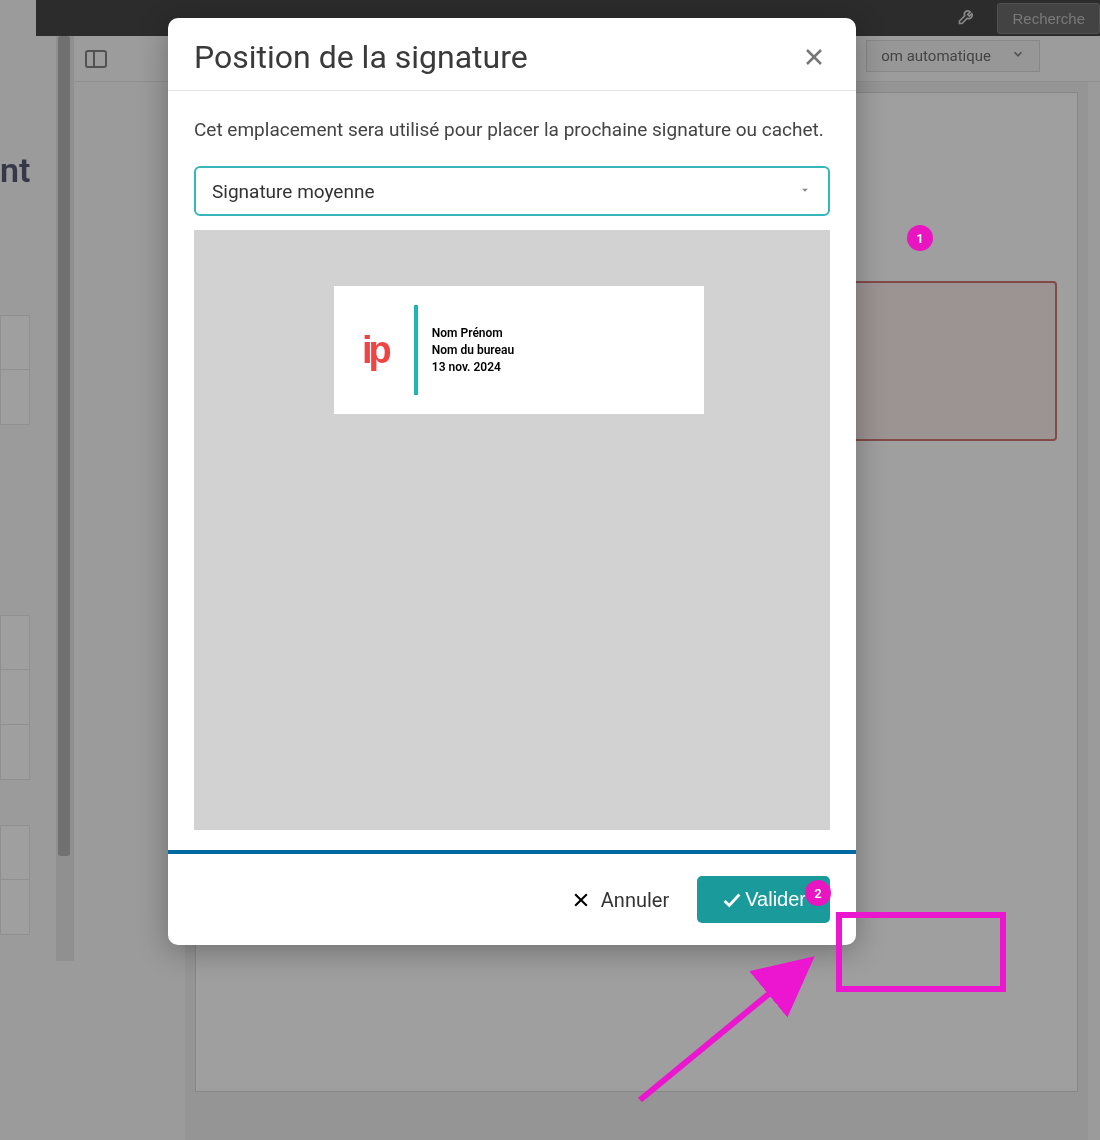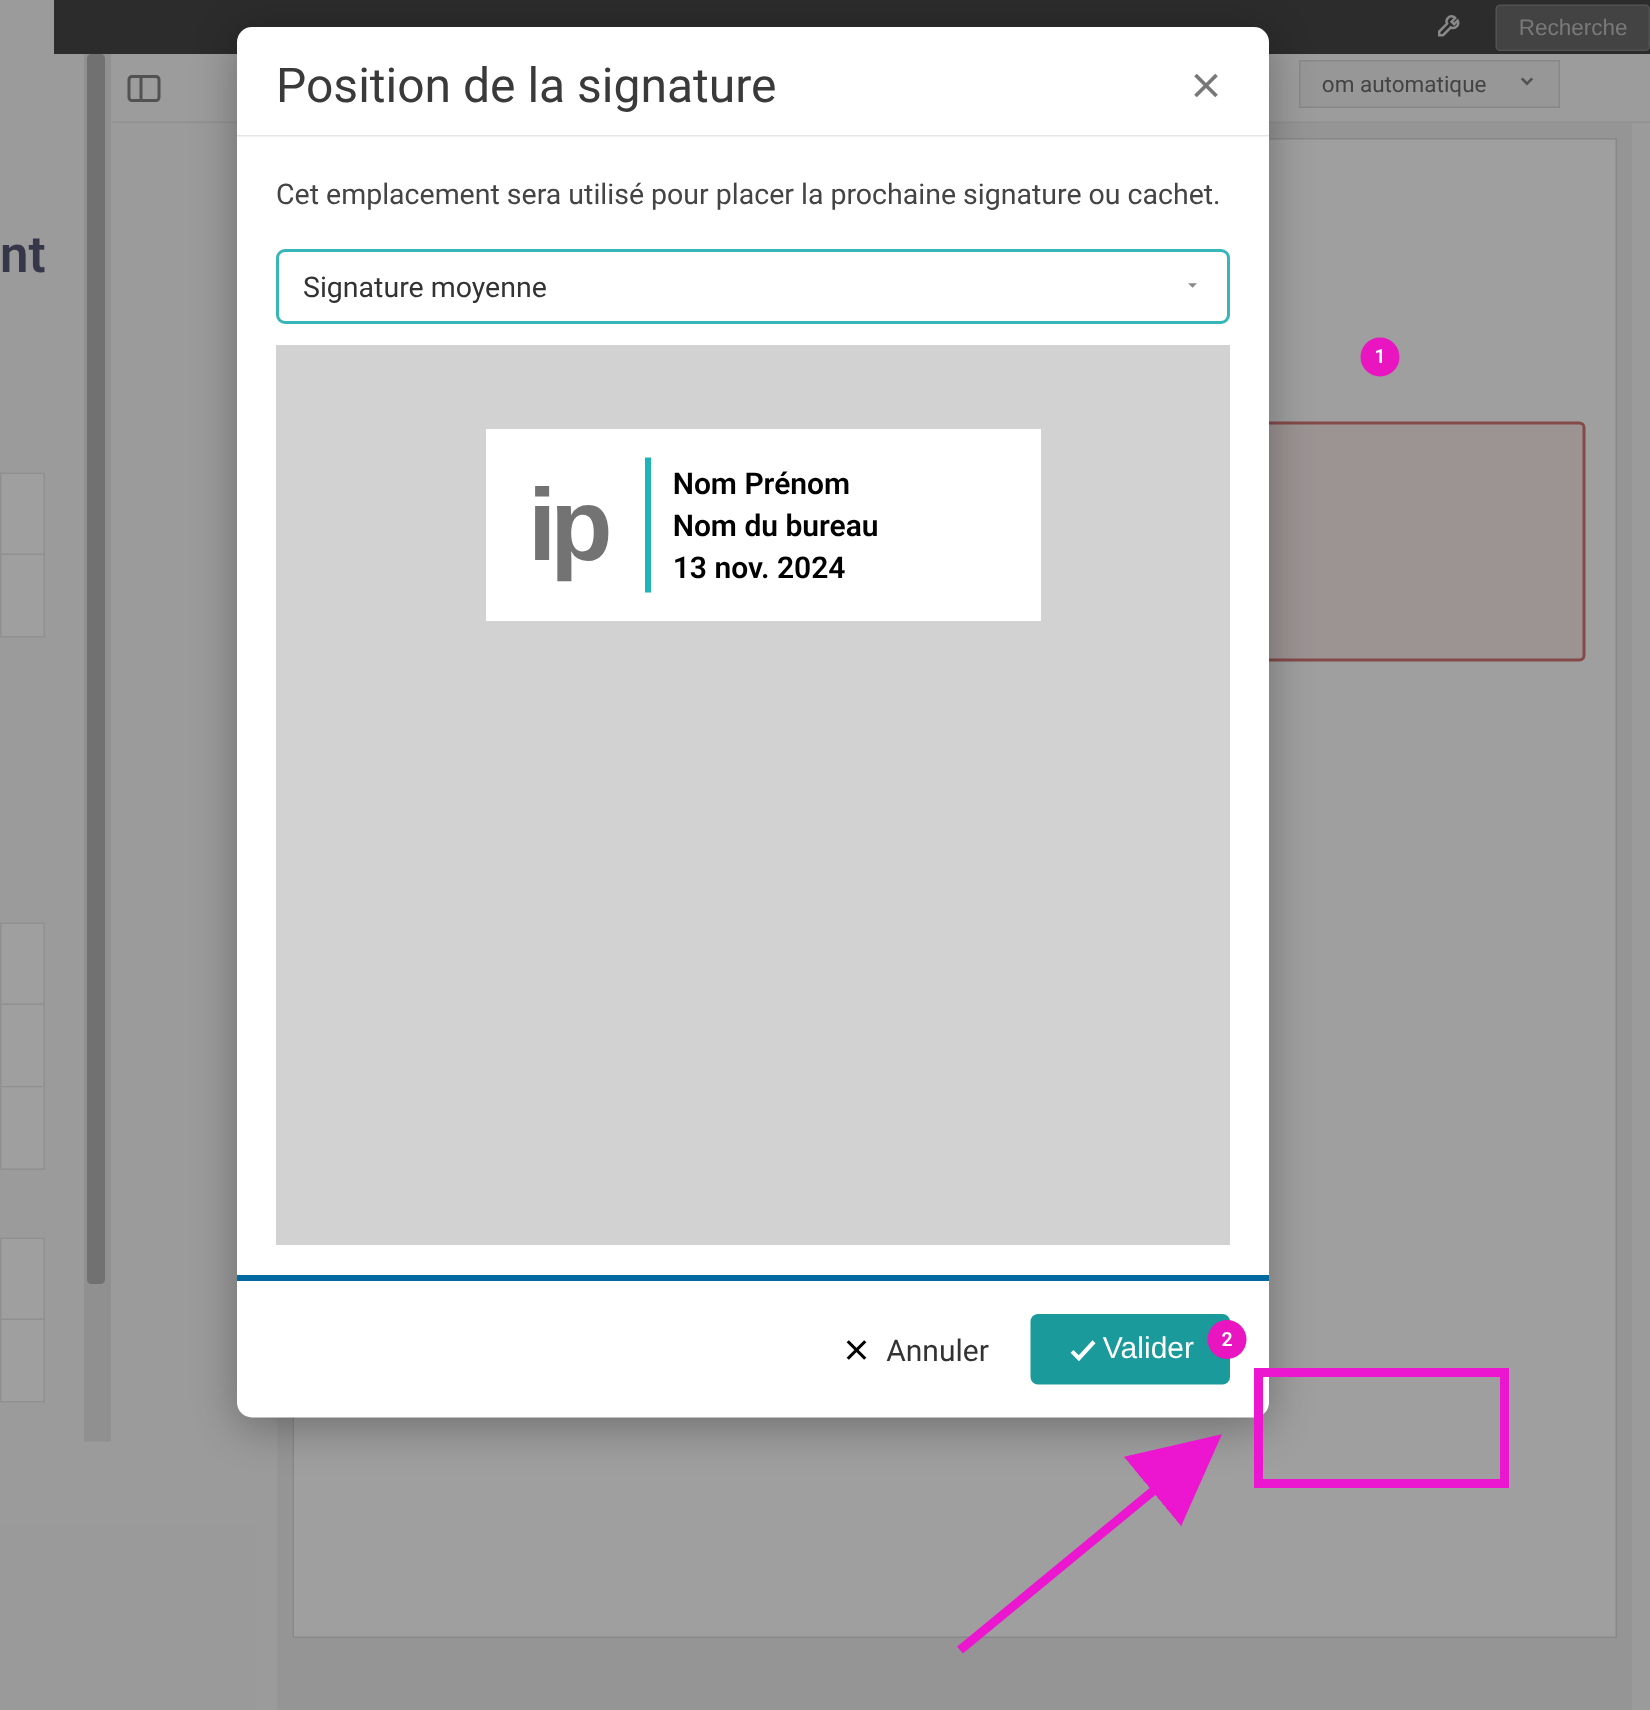--- a/index.html
+++ b/index.html
@@ -146,21 +146,21 @@
     .dim-overlay {
       position: absolute;
       inset: 0;
       background: rgba(80,80,80,0.55);
     }
 
     
     .modal {
       position: absolute;
       top: 18px;
-      left: 158px;
+      left: 168px;
       width: 688px;
       background: #fff;
       border-radius: 10px;
       box-shadow: 0 6px 30px rgba(0,0,0,0.3);
       display: flex;
       flex-direction: column;
       overflow: hidden;
     }
     .modal-header {
       display: flex;
@@ -230,35 +230,35 @@
       top: 56px;
       left: 140px;
       width: 370px;
       height: 128px;
       background: #fff;
       display: flex;
       align-items: center;
       padding-left: 28px;
     }
     .sig-logo {
-      color: #737373;
-      font-size: 68px;
+      color: #ef4444;
+      font-size: 38px;
       font-weight: 700;
       letter-spacing: -4px;
       line-height: 1;
       font-family: Arial, sans-serif;
     }
     .sig-sep {
       width: 4px;
       height: 90px;
       background: #1eb5b8;
       margin: 0 14px 0 26px;
     }
     .sig-text {
-      font-size: 20px;
+      font-size: 12px;
       line-height: 1.4;
       color: #000;
       font-weight: 600;
     }
 
     .modal-footer {
       border-top: 4px solid #0369a1;
       padding: 22px 26px;
       display: flex;
       justify-content: flex-end;

